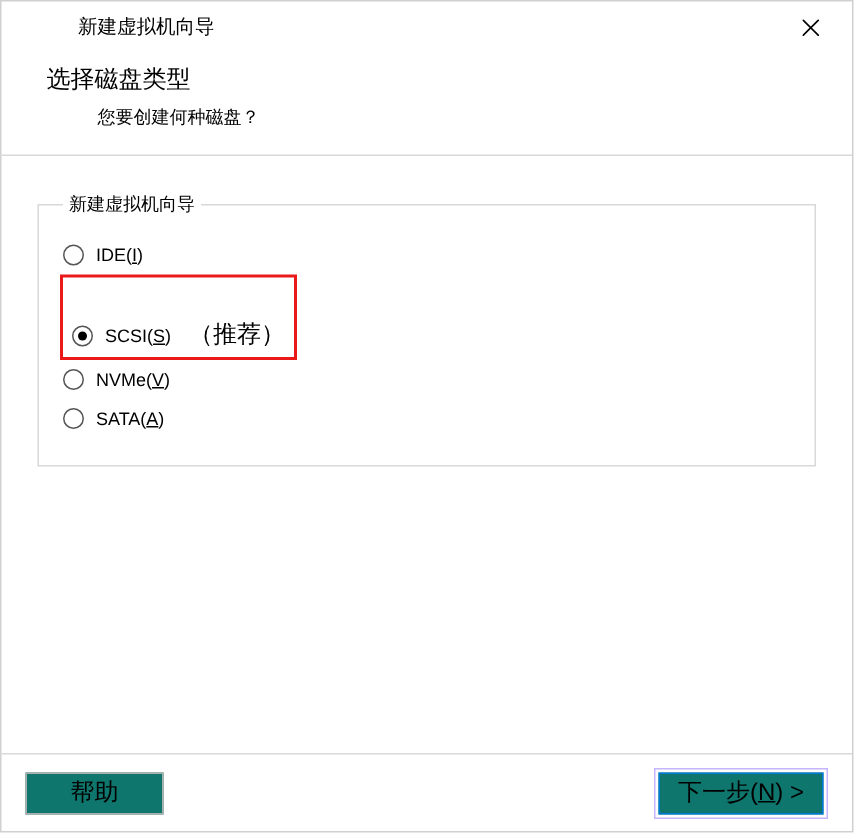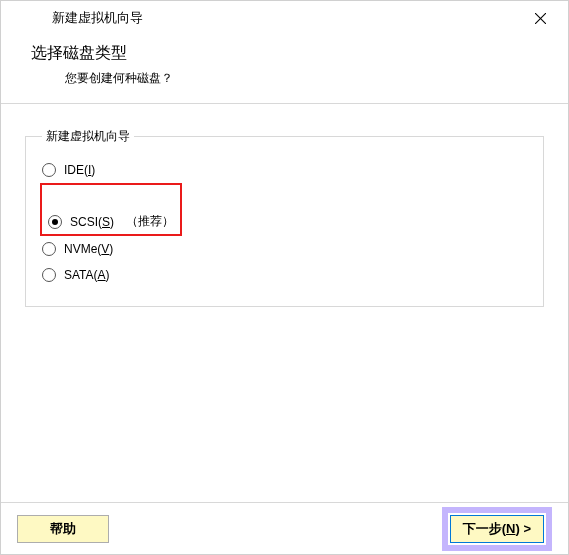--- a/index.html
+++ b/index.html
@@ -95,21 +95,21 @@
       border-radius: 50%;
     }
     .radio-label {
       font-size: 12px;
       color: #000;
     }
     .radio-label .accel {
       text-decoration: underline;
     }
     .radio-suffix {
-      font-size: 12px;
+      font-size: 16px;
       color: #000;
       margin-left: 4px;
     }
     .highlight-red {
       border: 2px solid #ea1a1a;
       padding: 2px 4px;
       display: inline-flex;
       align-items: center;
     }
     .button-bar {
@@ -123,37 +123,36 @@
       align-items: center;
       padding: 0 16px;
       gap: 8px;
     }
     .spacer {
       flex: 1;
     }
     .btn {
       height: 28px;
       min-width: 92px;
-      background: #fef9c3;
+      background: #0f766e;
       border: 1px solid #adadad;
-      font-size: 13px;
+      font-size: 16px;
       color: #000;
       display: inline-flex;
       align-items: center;
       justify-content: center;
       padding: 0 12px;
       cursor: pointer;
       font-family: inherit;
-      font-weight: bold;
     }
     .btn .accel {
       text-decoration: underline;
     }
     .btn-next-wrap {
-      border: 6px solid #c4b5fd;
+      border: 1px solid #c4b5fd;
       padding: 2px;
       display: inline-flex;
     }
     .btn-next-wrap .btn {
       border: 1px solid #0078d7;
     }
   </style>
 </head>
 <body>
 

